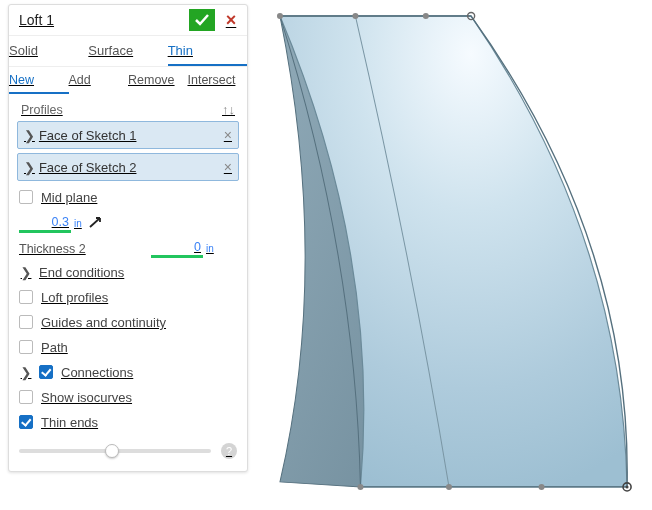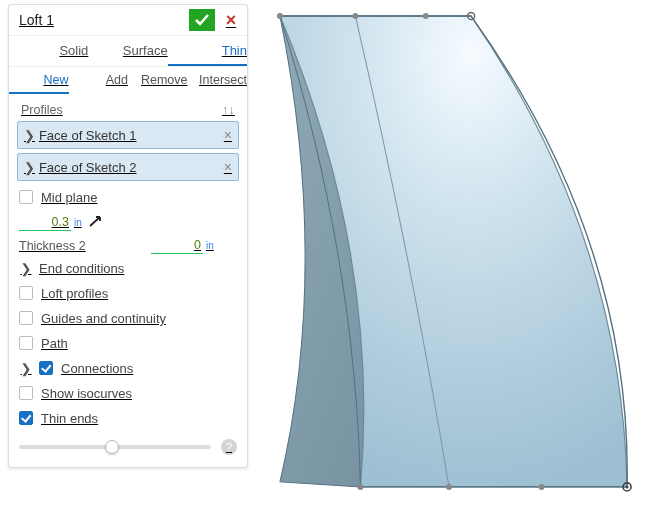--- a/index.html
+++ b/index.html
@@ -3,37 +3,37 @@
 <meta charset="utf-8">
 <style>
   * { box-sizing: border-box; font-family: -apple-system, "Segoe UI", Helvetica, Arial, sans-serif; }
   body { margin: 0; width: 652px; height: 510px; background: #fff; position: relative; overflow: hidden; }
   .panel { position: absolute; left: 8px; top: 4px; width: 240px; background: #fff; border: 1px solid #ddd; border-radius: 3px; box-shadow: 0 1px 3px rgba(0,0,0,.12); text-decoration: underline; }
   .hdr { display: flex; align-items: center; padding: 4px 6px 4px 10px; }
   .hdr-title { flex: 1; font-size: 14px; color: #222; }
   .btn-ok { width: 26px; height: 22px; background: #23a523; display: flex; align-items: center; justify-content: center; cursor: pointer; margin-right: 6px; }
   .btn-cancel { width: 20px; height: 20px; display: flex; align-items: center; justify-content: center; cursor: pointer; color: #c0392b; font-size: 18px; font-weight: bold; }
   .tabs, .subtabs { display: flex; border-top: 1px solid #eee; }
-  .tab, .subtab { flex: 1; text-align: right; padding: 7px 0 6px; font-size: 13px; color: #555; cursor: pointer; border-bottom: 2px solid transparent; }
+  .tab, .subtab { flex: 1; text-align: left; padding: 7px 0 6px; font-size: 13px; color: #555; cursor: pointer; border-bottom: 2px solid transparent; }
   .tab.active, .subtab.active { color: #1670c5; border-bottom-color: #1670c5; font-weight: 500; }
   .subtabs .subtab { font-size: 12.5px; padding: 6px 0 5px; }
   .body { padding: 6px 8px 10px; }
   .section-hdr { display: flex; align-items: center; justify-content: space-between; font-size: 12.5px; color: #666; padding: 2px 4px 4px; }
   .reorder { font-size: 13px; color: #888; cursor: pointer; }
   .profile-item { background: #dae8f3; border: 1px solid #8fb8dd; border-radius: 2px; margin-bottom: 4px; padding: 5px 6px; display: flex; align-items: center; font-size: 13px; color: #333; }
   .profile-item .chev { margin-right: 4px; color: #555; }
   .profile-item .x { margin-left: auto; color: #888; cursor: pointer; font-size: 14px; }
   .row { display: flex; align-items: flex-start; padding: 5px 2px; font-size: 13px; color: #444; }
   .row .ck { width: 14px; height: 14px; border: 1px solid #bbb; border-radius: 2px; margin-right: 8px; flex: none; display: flex; align-items: center; justify-content: center; }
   .row .ck.checked { background: #1670c5; border-color: #1670c5; }
   .row .ck.checked::after { content: ""; width: 4px; height: 7px; border: solid #fff; border-width: 0 2px 2px 0; transform: rotate(40deg) translate(-0.5px,-1px); }
   .row .exp { width: 14px; margin-right: 6px; color: #555; cursor: pointer; flex: none; text-align: center; }
   .trow { display: flex; align-items: center; padding: 4px 2px 2px; font-size: 12.5px; color: #555; }
   .trow .lbl { flex: 1; }
-  .trow .val { width: 52px; text-align: right; border-bottom: 1px solid #22c55e; padding: 1px 2px; font-size: 12.5px; color: #4d7c0f; }
+  .trow .val { width: 52px; text-align: right; border-bottom: 3px solid #22c55e; padding: 1px 2px; font-size: 12.5px; color: #3b82f6; }
   .trow .unit { width: 16px; text-align: left; padding-left: 3px; font-size: 10px; color: #3b82f6; }
   .trow .arrow { width: 18px; text-align: center; cursor: pointer; }
   .slider-row { display: flex; align-items: center; padding: 8px 2px 2px; }
   .slider { flex: 1; height: 4px; background: #ddd; border-radius: 2px; position: relative; margin-right: 10px; }
   .slider .knob { position: absolute; top: -5px; width: 14px; height: 14px; background: #fff; border: 1px solid #bbb; border-radius: 50%; box-shadow: 0 1px 2px rgba(0,0,0,.2); }
   .help { width: 16px; height: 16px; border-radius: 50%; background: #d4d4d4; color: #fff; font-size: 11px; display: flex; align-items: center; justify-content: center; cursor: pointer; }
   .viewport { position: absolute; left: 258px; top: 4px; right: 8px; bottom: 8px; }
 </style>
 </head>
 <body>

